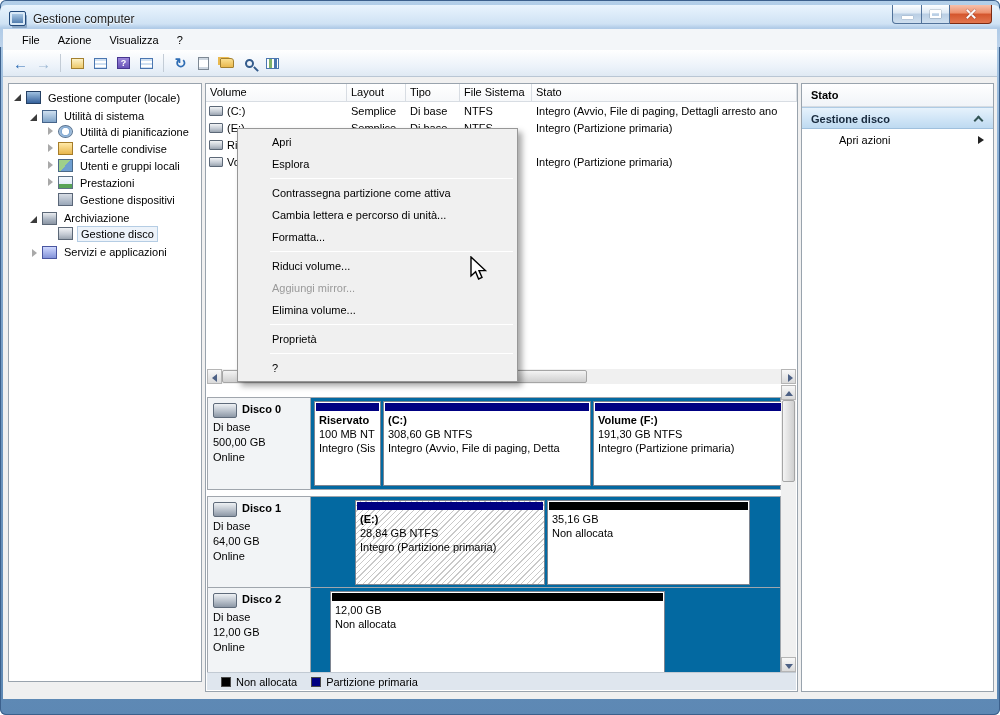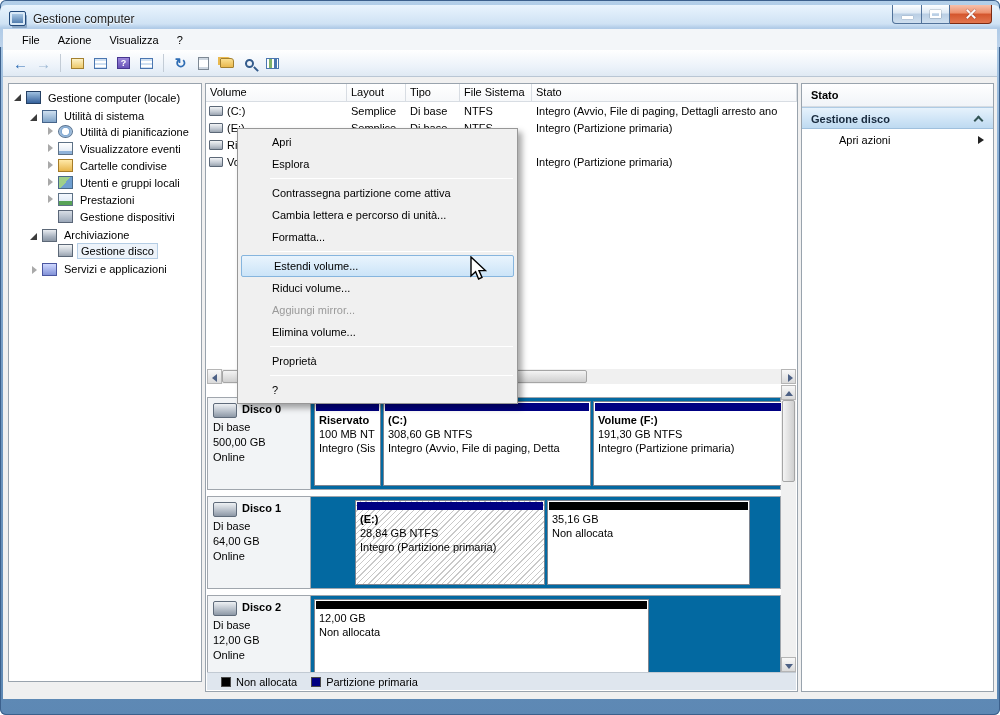--- a/index.html
+++ b/index.html
@@ -206,25 +206,20 @@
       <span class="tico ico-tools"></span>
       <span class="tlabel">Utilità di sistema</span>
     </div>
     <div class="ti lvl2">
       <span class="exp closed"></span>
       <span class="tico ico-sched"></span>
       <span class="tlabel">Utilità di pianificazione</span>
     </div>
     <div class="ti lvl2">
       <span class="exp closed"></span>
-      <span class="tico ico-event"></span>
-      <span class="tlabel">Visualizzatore eventi</span>
-    </div>
-    <div class="ti lvl2">
-      <span class="exp closed"></span>
       <span class="tico ico-shared"></span>
       <span class="tlabel">Cartelle condivise</span>
     </div>
     <div class="ti lvl2">
       <span class="exp closed"></span>
       <span class="tico ico-users"></span>
       <span class="tlabel">Utenti e gruppi locali</span>
     </div>
     <div class="ti lvl2">
       <span class="exp closed"></span>
@@ -376,21 +371,21 @@
             <div class="pbar"></div>
             <div class="pbody">
               <div class="pt"></div>
               <div>35,16 GB</div>
               <div>Non allocata</div>
             </div>
           </div>
         </div>
       </div>
 
-      <div class="disk-row" style="top:210px;">
+      <div class="disk-row" style="top:202px;gap:16px;">
         <div class="dinfo">
           <div class="di-top">
               <span class="gdisk"></span>
               <span class="di-name">Disco 2</span>
             </div>
           <div>Di base</div>
           <div>12,00 GB</div>
           <div>Online</div>
         </div>
         <div class="dparts">
@@ -443,21 +438,20 @@
   </div>
 
   <div class="ctx">
     <div class="mi">Apri</div>
     <div class="mi">Esplora</div>
     <div class="msep"></div>
     <div class="mi">Contrassegna partizione come attiva</div>
     <div class="mi">Cambia lettera e percorso di unità...</div>
     <div class="mi">Formatta...</div>
     <div class="msep"></div>
-    <div class="mi hl">Estendi volume...</div>
     <div class="mi">Riduci volume...</div>
     <div class="mi dis">Aggiungi mirror...</div>
     <div class="mi">Elimina volume...</div>
     <div class="msep"></div>
     <div class="mi">Proprietà</div>
     <div class="msep"></div>
     <div class="mi">?</div>
   </div>
 
   <div class="cursor">

